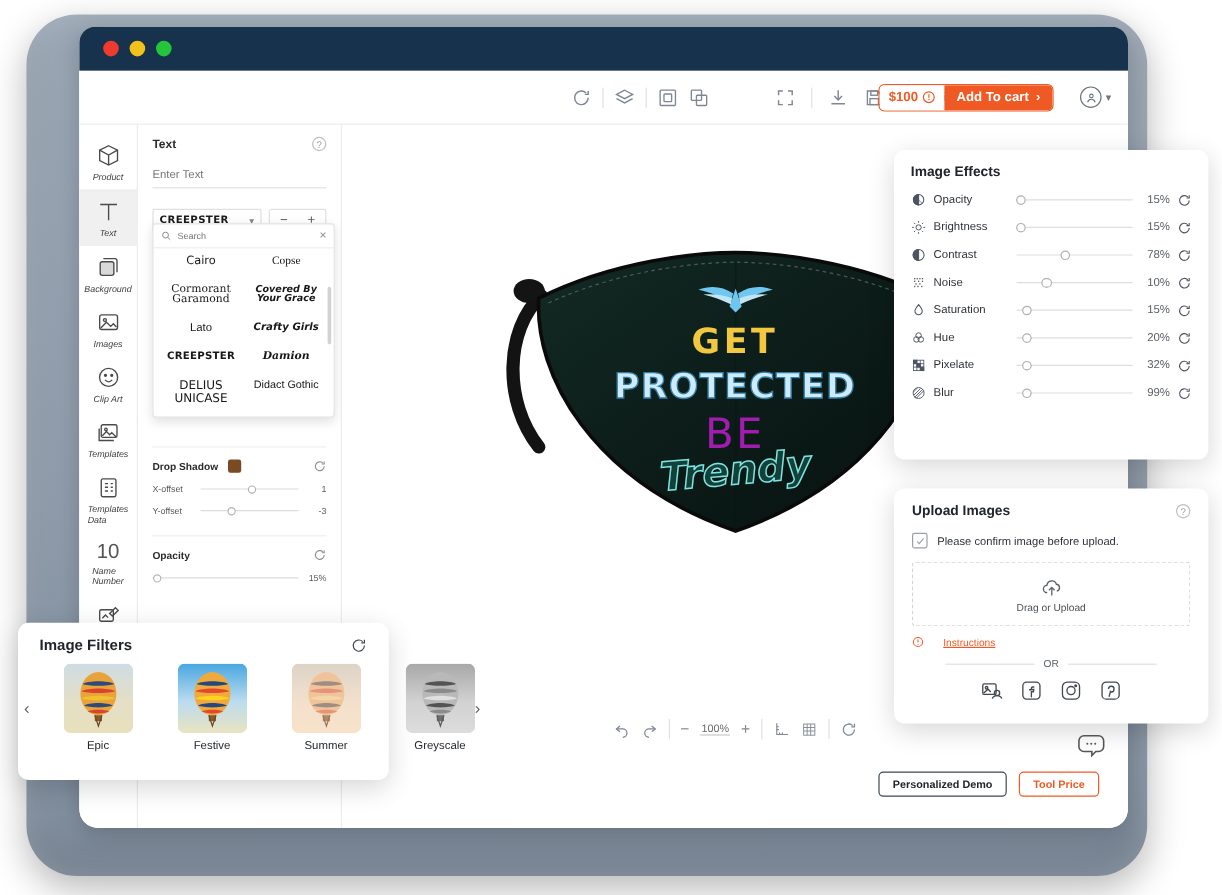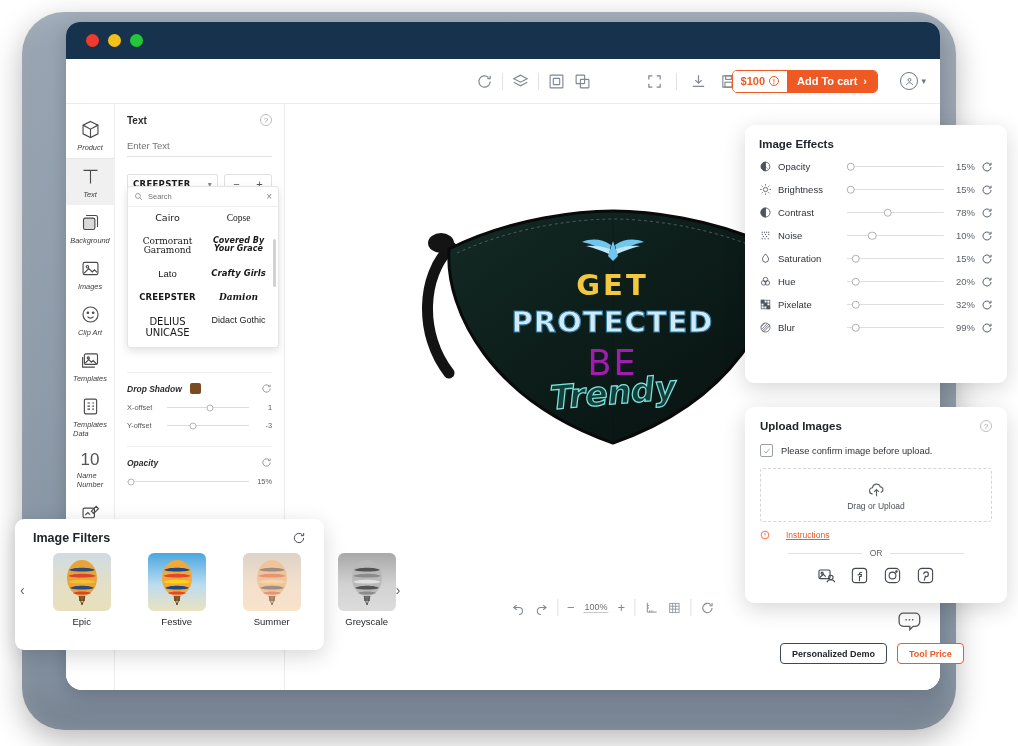--- a/index.html
+++ b/index.html
@@ -164,21 +164,21 @@
   .f-damion { font-family: "DejaVu Serif", serif; font-style: italic; font-weight: 700; font-size: 9px;}
   .f-delius { font-family: "DejaVu Sans", sans-serif; font-size: 10px; }
   .f-didact { font-family: "Liberation Sans", sans-serif; font-size: 9px; }
   .dd-scroll { position: absolute; right: 2px; top: 32px; width: 3px; height: 48px;
     background: #d2d2d2; border-radius: 2px; }
 
   
   .sec { margin-top: 6px; padding-top: 10px; border-top: 1px solid #eee; }
   .sec-head { display: flex; align-items: center; justify-content: space-between; }
   .sec-left { display: flex; align-items: center; gap: 8px; }
-  .sec-title { font-size: 8.5px; font-weight: 700; color: #2b2b2b; font-style: italic; }
+  .sec-title { font-size: 8.5px; font-weight: 700; color: #2b2b2b; }
   .swatch { width: 11px; height: 11px; border-radius: 2px; }
   .refresh-s { width: 11px; height: 11px; color: #8e8e8e; cursor: pointer; }
   .refresh-s svg { width: 100%; height: 100%; display: block; }
   .slider-row { display: flex; align-items: center; gap: 6px; margin-top: 9px; }
   .sl-lbl { font-size: 7.4px; color: #5a5a5a; width: 34px; }
   .track { flex: 1; height: 1.5px; background: #dcdcdc; position: relative; border-radius: 2px; }
   .knob {
     position: absolute; top: 50%; width: 7px; height: 7px; border-radius: 50%;
     background: #fff; border: 1px solid #b5b5b5; transform: translate(-50%,-50%); cursor: pointer;
   }
@@ -250,21 +250,21 @@
   .cf-body { display: flex; align-items: center; margin-top: 8px; padding: 0 5px; }
   .arw { font-size: 14px; color: #5d6269; width: 16px; text-align: center; cursor: pointer; user-select:none; }
   .thumbs { display: flex; gap: 9px; flex: 1; justify-content: center; }
   .thumb { width: 58px; cursor: pointer; margin-left: 28px; }
   .thumb-img { width: 58px; height: 58px; border-radius: 6px; overflow: hidden; position: relative; }
   .thumb-lbl { font-size: 9.5px; color: #23272c; text-align: center; margin-top: 5px; }
 
   
   .chat-ico { position: absolute; left: 893px; top: 608px; width: 30px; height: 30px; color: #555; z-index: 22; cursor: pointer; }
   .chat-ico svg { width: 100%; height: 100%; display: block; }
-  .btm-btns { position: absolute; left: 780px; top: 643px; display: flex; gap: 10px; z-index: 22; }
+  .btm-btns { position: absolute; left: 732px; top: 643px; display: flex; gap: 10px; z-index: 22; }
   .bb-btn {
     height: 21px; border-radius: 4px; display: flex; align-items: center;
     padding: 0 11px; font-size: 9px; font-weight: 700; cursor: pointer; background: #fff;
   }
   .bb-demo { border: 1px solid #3d4853; color: #20252b; }
   .bb-price { border: 1px solid #ef5a24; color: #ef5a24; }
 </style>
 </head>
 <body>
 

